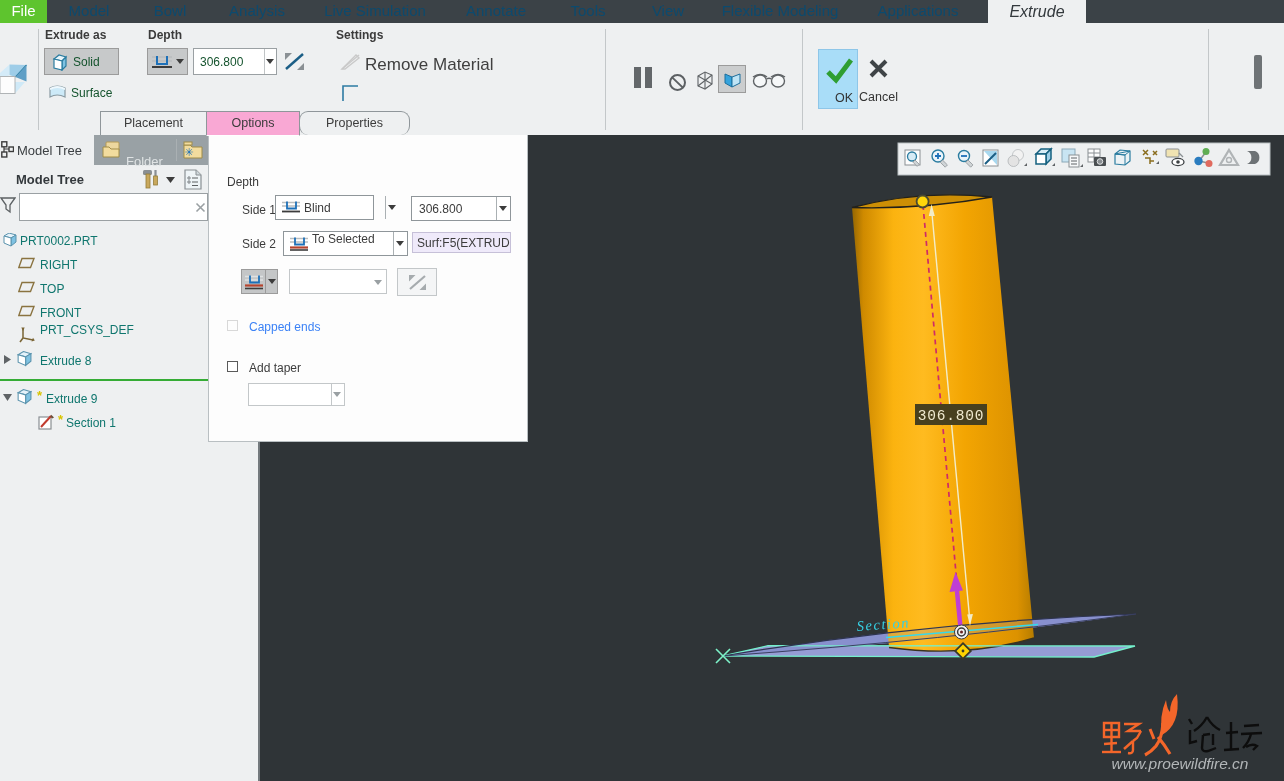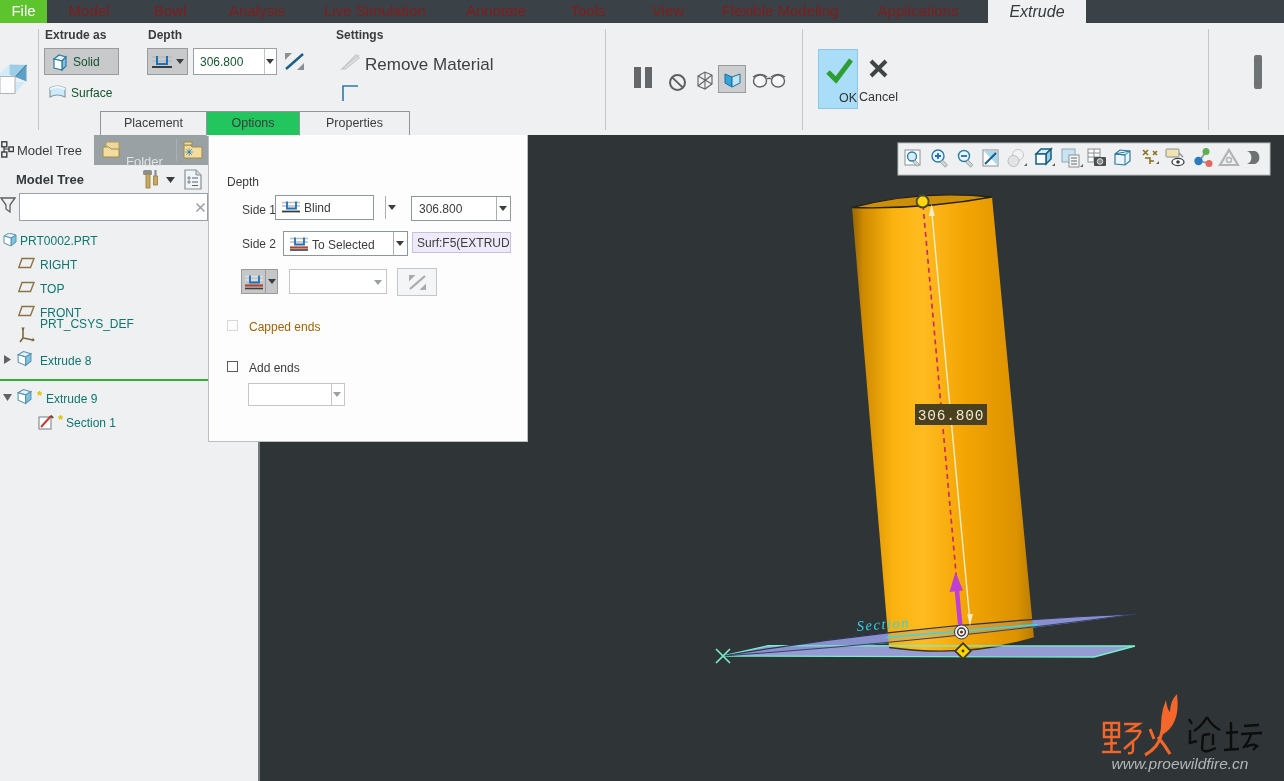--- a/index.html
+++ b/index.html
@@ -1,21 +1,21 @@
 <!DOCTYPE html>
 <html><head>
 <meta charset="utf-8">
 <style>
   html,body{margin:0;padding:0;width:1284px;height:781px;overflow:hidden;
     font-family:"Liberation Sans",sans-serif;background:#eef0f1;}
   .abs{position:absolute;}
   #root{position:relative;width:1284px;height:781px;}
   
   #menubar{position:absolute;left:0;top:0;width:1284px;height:23px;background:#3b4247;}
-  .mitem{position:absolute;top:0;height:23px;line-height:22px;color:#7f1d1d;font-size:15px;
+  .mitem{position:absolute;top:0;height:23px;line-height:22px;color:#0c4a6e;font-size:15px;
      text-align:center;transform:translateX(-50%);white-space:nowrap;}
   #filetab{position:absolute;left:0;top:0;width:47px;height:23px;background:#5ec42e;color:#fff;
      font-size:15px;line-height:22px;text-align:center;}
   #extab{position:absolute;left:988px;top:0;width:98px;height:23px;background:#eef0f1;
      color:#33393d;font-size:16px;font-style:italic;line-height:23px;text-align:center;}
   
   #ribbon{position:absolute;left:0;top:23px;width:1284px;height:112px;background:#eef0f1;}
   .glabel{position:absolute;top:5px;font-weight:bold;font-size:12px;color:#3b3b3b;}
   .vsep{position:absolute;top:6px;height:101px;width:1px;background:#c3c7c9;}
   .btn-pressed{position:absolute;background:#c7c9ca;border:1px solid #9b9b9b;box-sizing:border-box;}
@@ -25,21 +25,21 @@
   .ptab{position:absolute;top:111px;height:24px;box-sizing:border-box;border:1px solid #8f969a;
      border-bottom:none;font-size:12.5px;color:#3c3c3c;text-align:center;line-height:23px;background:#eef0f1;}
   
   #leftpanel{position:absolute;left:0;top:135px;width:258px;height:646px;background:#eef0f1;
      border-right:2px solid #747a7e;box-sizing:content-box;}
   .titem{position:absolute;font-size:12px;color:#0f766e;white-space:nowrap;}
   
   #popup{position:absolute;left:208px;top:135px;width:320px;height:307px;background:#fdfdfd;
      border:1px solid #b9bfc2;border-top:none;box-sizing:border-box;z-index:2;}
   .ptxt{position:absolute;font-size:12px;color:#3c3c3c;}
-  .gtxt{position:absolute;font-size:12px;color:#a16207;}
+  .gtxt{position:absolute;font-size:12px;color:#3b82f6;}
   .cb{position:absolute;width:11px;height:11px;background:#fff;border:1px solid #5a5a5a;box-sizing:border-box;}
   .cbdis{position:absolute;width:11px;height:11px;background:#fdfdfd;border:1px solid #d8d8d8;box-sizing:border-box;}
 </style>
 </head>
 <body>
 <div id="root">
 
   <div id="menubar"></div>
   <div id="filetab">File</div>
   <div class="mitem" style="left:89px;">Model</div>
@@ -144,34 +144,34 @@
       <ellipse cx="26" cy="11" rx="6.5" ry="6" fill="#f6f8f9" stroke="#5f6366" stroke-width="1.4"></ellipse>
       <path d="M14.5,9 Q17,7.5 19.5,9" fill="none" stroke="#5f6366" stroke-width="1.4"></path>
     </svg>
 
     <div class="vsep" style="left:802px;"></div>
 
     <div class="abs" style="left:818px;top:26px;width:40px;height:60px;background:#a9ddf8;border:1px solid #8ec6e8;box-sizing:border-box;">
       <svg class="abs" style="left:5px;top:6px;" width="30" height="30" viewBox="0 0 30 30">
         <path d="M4,16 L12,24 L27,4" fill="none" stroke="#2f9e32" stroke-width="5"></path>
       </svg>
-      <span class="abs" style="left:0;top:41px;width:38px;text-align:right;font-size:12.5px;color:#333;">OK</span>
+      <span class="abs" style="left:16px;top:41px;width:38px;text-align:left;font-size:12.5px;color:#333;">OK</span>
     </div>
     <svg class="abs" style="left:868px;top:35px;" width="21" height="21" viewBox="0 0 21 21">
       <path d="M3,3 L18,18 M18,3 L3,18" stroke="#3f4447" stroke-width="4"></path>
     </svg>
     <span class="abs" style="left:859px;top:67px;font-size:12.5px;color:#333;">Cancel</span>
 
     <div class="vsep" style="left:1208px;"></div>
     <div class="abs" style="left:1254px;top:32px;width:8px;height:34px;background:#6e7376;border-radius:2px;"></div>
   </div>
 
   <div class="ptab" style="left:100px;width:107px;">Placement</div>
-  <div class="ptab" style="left:206px;width:94px;background:#22c55e;z-index:3;border-bottom:1px solid #fff;height:25px;">Options</div>
-  <div class="ptab" style="left:299px;width:111px;">Properties</div>
+  <div class="ptab" style="left:206px;width:94px;background:#f9a8d4;z-index:3;border-bottom:1px solid #fff;height:25px;">Options</div>
+  <div class="ptab" style="left:299px;width:111px;border-radius:9px;">Properties</div>
 
   <div id="leftpanel">
 
     <div class="abs" style="left:94px;top:0;width:164px;height:30px;background:#99a1a5;"></div>
     <svg class="abs" style="left:1px;top:6px;" width="13" height="18" viewBox="0 0 13 18">
       <rect x="0.8" y="0.8" width="5" height="5" fill="none" stroke="#3c3c3c" stroke-width="1.4"></rect>
       <rect x="0.8" y="11" width="5" height="5" fill="none" stroke="#3c3c3c" stroke-width="1.4"></rect>
       <rect x="8" y="6" width="4.5" height="4.5" fill="none" stroke="#3c3c3c" stroke-width="1.4"></rect>
       <path d="M3,6 L3,8 L8,8 M3,11 L3,8" fill="none" stroke="#3c3c3c" stroke-width="1.2"></path>
     </svg>
@@ -238,21 +238,21 @@
       <polygon points="4,1.5 16,1.5 12.5,10.5 0.8,10.5" fill="none" stroke="#8a7340" stroke-width="1.4"></polygon>
     </svg>
     <span class="titem" style="left:40px;top:171px;">FRONT</span>
 
     <svg class="abs" style="left:19px;top:192px;" width="16" height="17" viewBox="0 0 16 17">
       <path d="M4,1 L4,11 L14,13" fill="none" stroke="#7a6434" stroke-width="1.5"></path>
       <path d="M4,11 L1,15" stroke="#7a6434" stroke-width="1.5"></path>
       <polygon points="2.3,0.5 5.7,0.5 4,4 " fill="#7a6434"></polygon>
       <polygon points="14,10.8 15.8,13.6 12.5,14.6" fill="#7a6434"></polygon>
     </svg>
-    <span class="titem" style="left:40px;top:182px;">PRT_CSYS_DEF</span>
+    <span class="titem" style="left:40px;top:188px;">PRT_CSYS_DEF</span>
 
     <svg class="abs" style="left:4px;top:220px;" width="8" height="10">
         <polygon points="0,0 7,4.5 0,9" fill="#5f6366"></polygon>
       </svg>
     <svg class="abs" style="left:16px;top:216px;" width="16" height="16" viewBox="0 0 15 14">
       <polygon points="2,3 7,0 14,2 9,5" fill="#e4f2fa" stroke="#5a93ad" stroke-width="1"></polygon>
       <polygon points="9,5 14,2 14,9 9,13" fill="#7fc2e2" stroke="#5a93ad" stroke-width="1"></polygon>
       <polygon points="2,3 9,5 9,13 2,10" fill="#ffffff" stroke="#5a93ad" stroke-width="1"></polygon>
     </svg>
     <span class="titem" style="left:40px;top:219px;">Extrude 8</span>
@@ -307,21 +307,21 @@
     <span class="ptxt" style="left:33px;top:102px;">Side 2</span>
 
     <div class="combo" style="left:74px;top:96px;width:125px;height:25px;border-color:#8f969a;">
       <svg class="abs" style="left:6px;top:4px;" width="19" height="15" viewBox="0 0 19 15">
         <line x1="0" y1="2.5" x2="18" y2="2.5" stroke="#b9bdbf" stroke-width="1.5"></line>
         <line x1="0" y1="6" x2="18" y2="6" stroke="#b9bdbf" stroke-width="1.5"></line>
         <path d="M5,1.5 L5,8.5 L14,8.5 L14,1.5" fill="none" stroke="#1d70b8" stroke-width="1.8"></path>
         <line x1="0" y1="11.5" x2="18" y2="11.5" stroke="#b5442e" stroke-width="2.2"></line>
         <line x1="0" y1="14" x2="18" y2="14" stroke="#3c3c3c" stroke-width="1.6"></line>
       </svg>
-      <span class="ptxt" style="left:28px;top:6px;">To Selected</span>
+      <span class="ptxt" style="left:28px;top:0;">To Selected</span>
       <div class="abs" style="left:109px;top:0;width:14px;height:23px;border-left:1px solid #aab0b3;"></div>
       <svg class="abs" style="left:112px;top:9px;" width="9" height="6">
           <polygon points="0,0 8,0 4,5" fill="#3c3c3c"></polygon>
         </svg>
     </div>
 
     <div class="abs" style="left:203px;top:97px;width:99px;height:21px;background:#efeafa;border:1px solid #c6c0d8;box-sizing:border-box;overflow:hidden;">
       <span class="ptxt" style="left:4px;top:3px;">Surf:F5(EXTRUD</span>
     </div>
 
@@ -348,21 +348,21 @@
         <line x1="3" y1="16" x2="18" y2="3" stroke="#a6abae" stroke-width="2.2"></line>
         <polygon points="2,2 8.5,2 2,8.5" fill="#a6abae"></polygon>
         <polygon points="19,17 12.5,17 19,10.5" fill="#a6abae"></polygon>
       </svg>
     </div>
 
     <div class="cbdis" style="left:18px;top:185px;"></div>
     <span class="gtxt" style="left:40px;top:185px;">Capped ends</span>
 
     <div class="cb" style="left:18px;top:226px;"></div>
-    <span class="ptxt" style="left:40px;top:226px;">Add ends</span>
+    <span class="ptxt" style="left:40px;top:226px;">Add taper</span>
     <div class="combo" style="left:39px;top:248px;width:97px;height:23px;border-color:#c3c7c9;">
       <div class="abs" style="left:82px;top:0;width:13px;height:21px;border-left:1px solid #c3c7c9;"></div>
       <svg class="abs" style="left:84px;top:8px;" width="9" height="6">
           <polygon points="0,0 8,0 4,5" fill="#9aa0a3"></polygon>
         </svg>
     </div>
   </div>
 
   <svg id="vp" class="abs" style="left:260px;top:135px;z-index:1;" width="1024" height="646" viewBox="260 135 1024 646">
     <defs>

